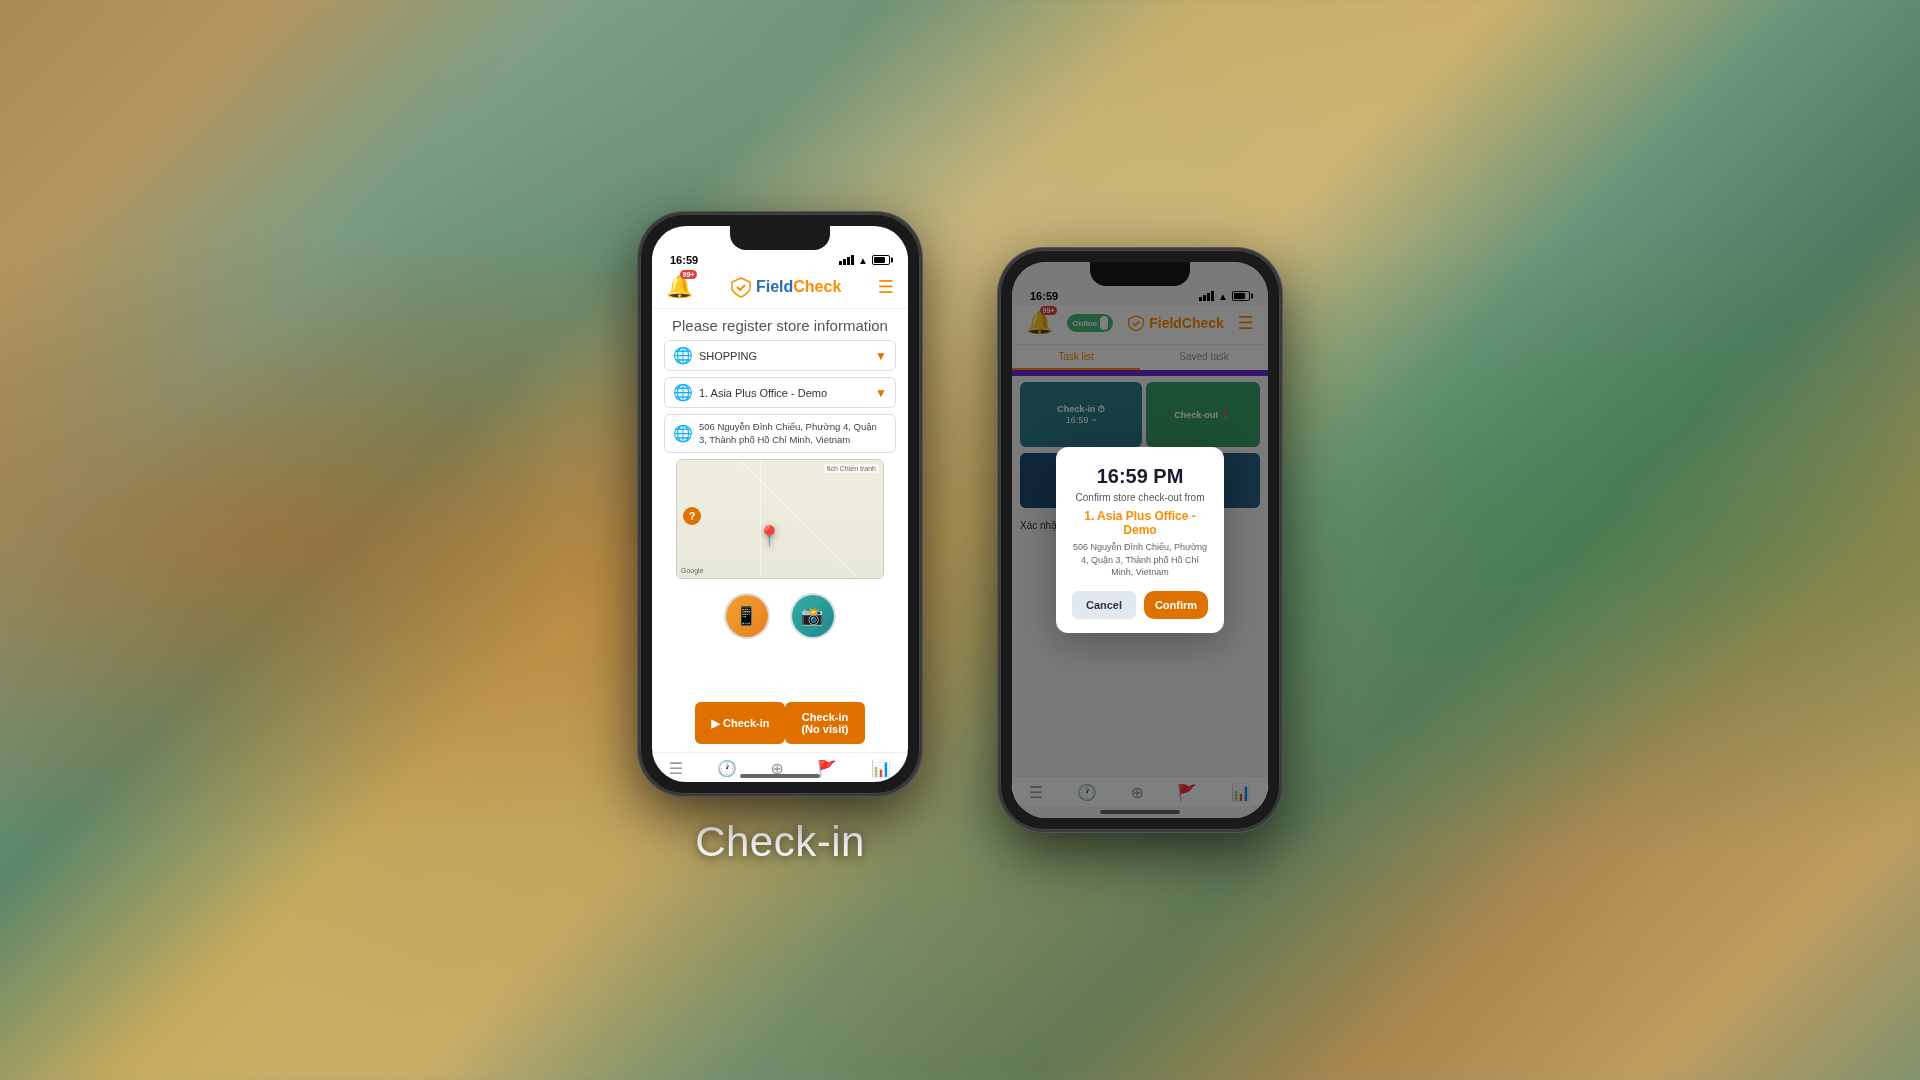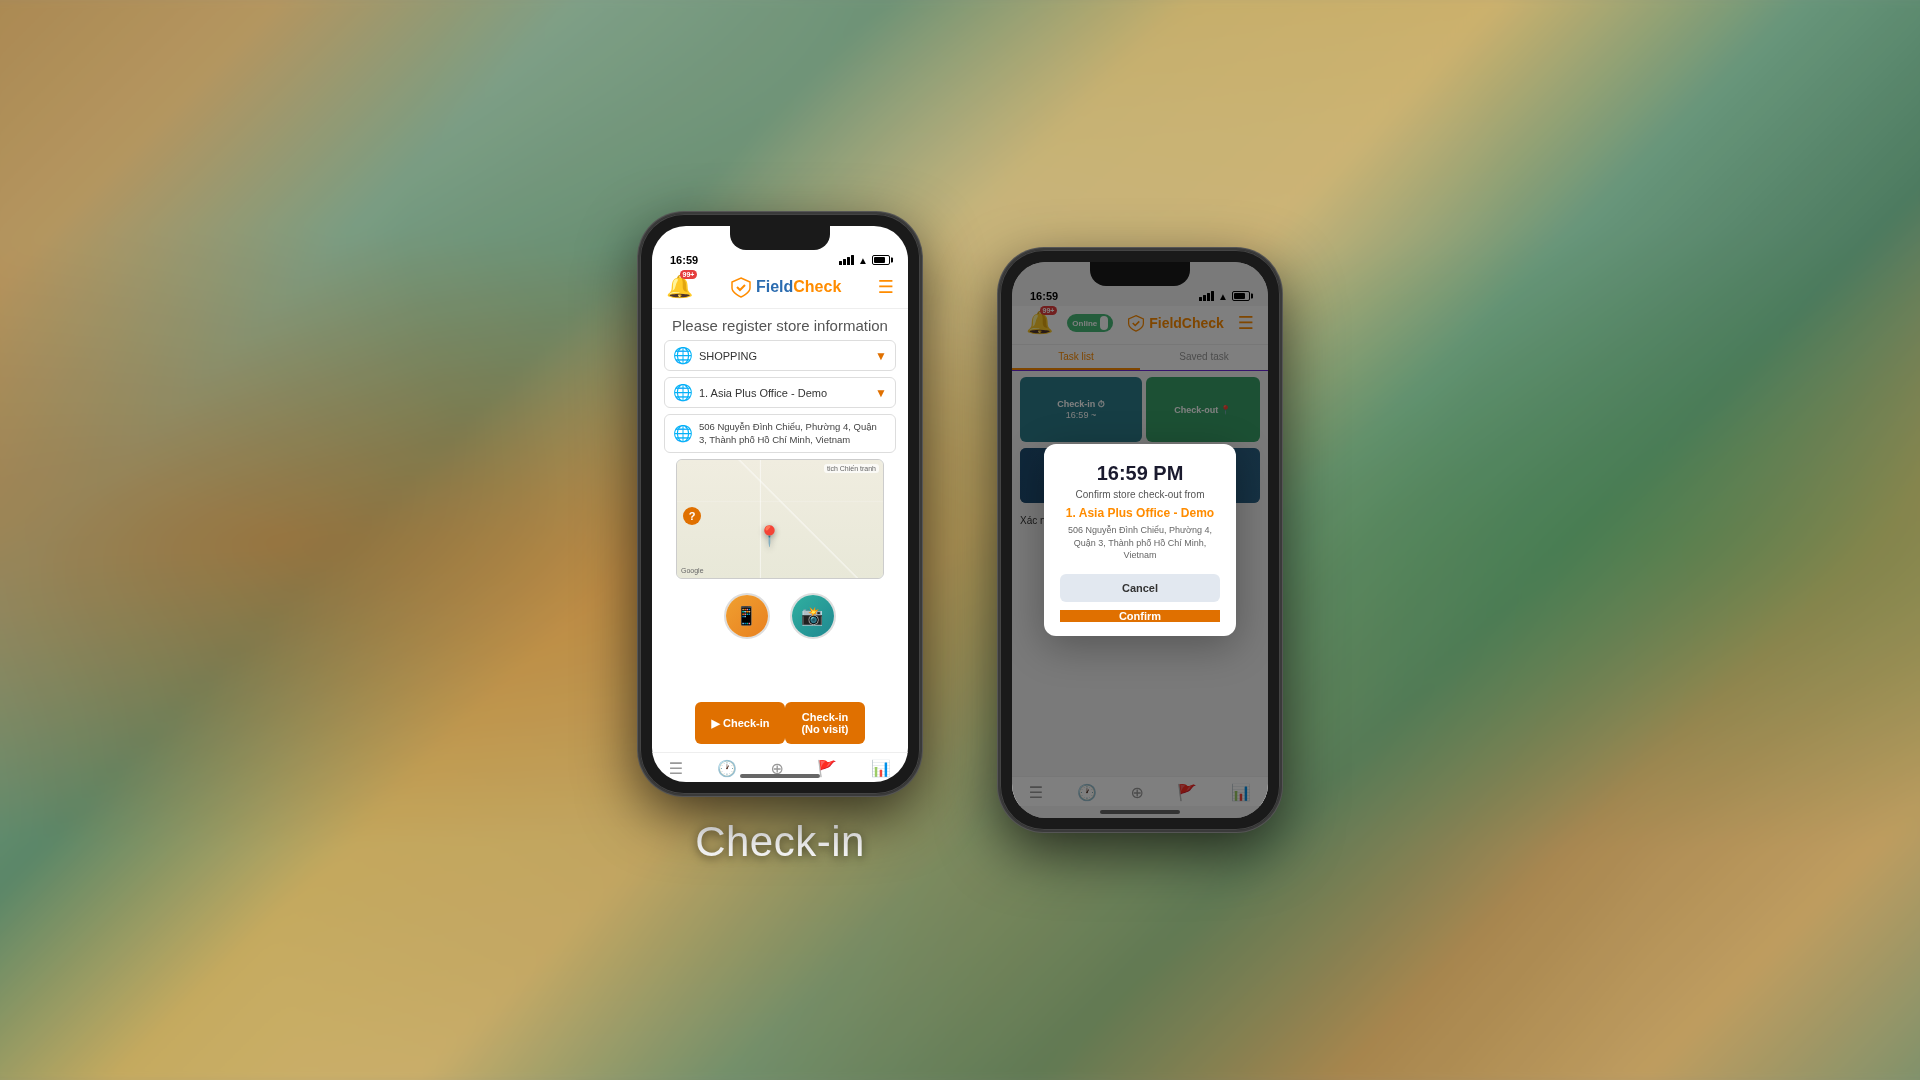--- a/index.html
+++ b/index.html
@@ -481,21 +481,21 @@
       width: 8px;
       height: 14px;
       background: #fff;
       border-radius: 4px;
       position: relative;
     }
 
     .task-tabs {
       display: flex;
       background: #fff;
-      border-bottom: 1px solid #6d28d9;
+      border-bottom: 6px solid #6d28d9;
     }
 
     .task-tab {
       flex: 1;
       text-align: center;
       padding: 6px 0;
       font-size: 10px;
       color: #999;
     }
 
@@ -565,21 +565,21 @@
       display: flex;
       align-items: center;
       justify-content: center;
       z-index: 100;
     }
 
     .modal-box {
       background: #fff;
       border-radius: 12px;
       padding: 18px 16px 14px;
-      width: 192px;
+      width: 168px;
       box-shadow: 0 10px 40px rgba(0,0,0,0.3);
     }
 
     .modal-time {
       text-align: center;
       font-size: 20px;
       font-weight: 700;
       color: #1a1a2e;
       margin-bottom: 4px;
     }
@@ -603,41 +603,40 @@
       text-align: center;
       font-size: 9px;
       color: #666;
       line-height: 1.4;
       margin-bottom: 12px;
     }
 
     .modal-buttons {
       display: flex;
       gap: 8px;
-      flex-direction: column;
     }
 
     .btn-cancel {
       flex: 1;
       background: #e2e8f0;
       color: #333;
       border: none;
       border-radius: 6px;
       padding: 8px 0;
       font-size: 11px;
       font-weight: 600;
       cursor: pointer;
     }
 
     .btn-confirm {
       flex: 1;
       background: #e07000;
       color: #fff;
       border: none;
-      border-radius: 0;
+      border-radius: 10px;
       padding: 0 0;
       font-size: 11px;
       font-weight: 700;
       cursor: pointer;
     }
 
     .checkout-content {
       padding: 0 8px;
       font-size: 10px;
       color: #333;

